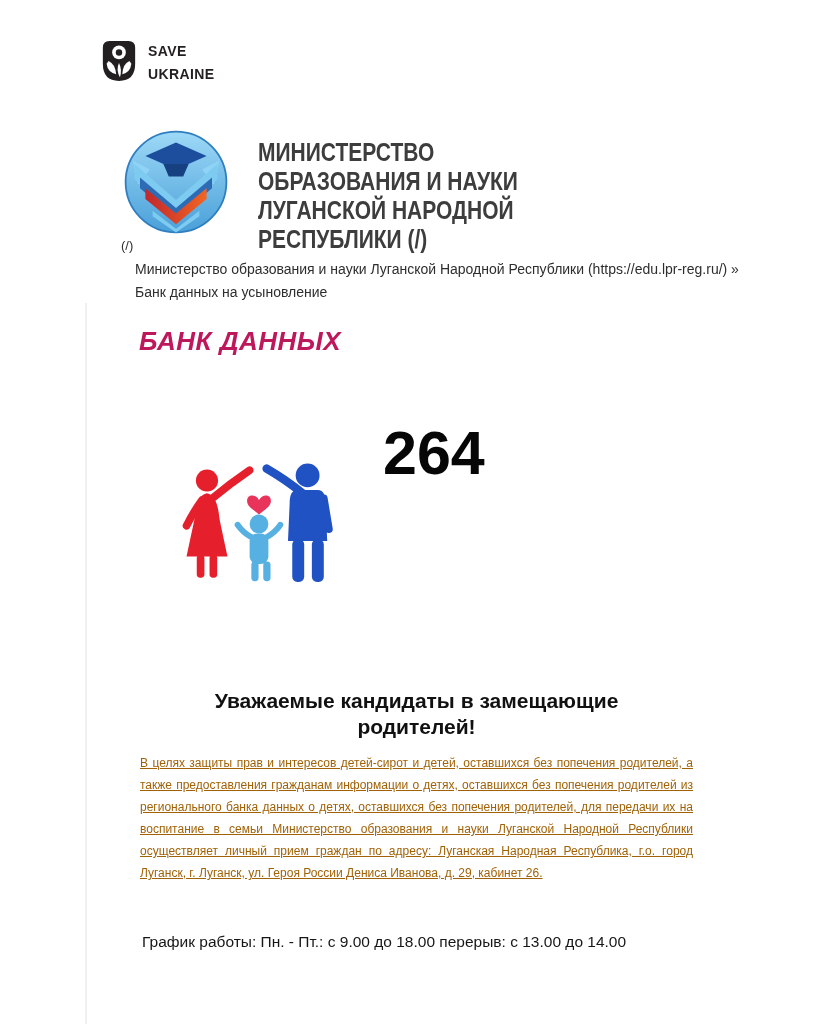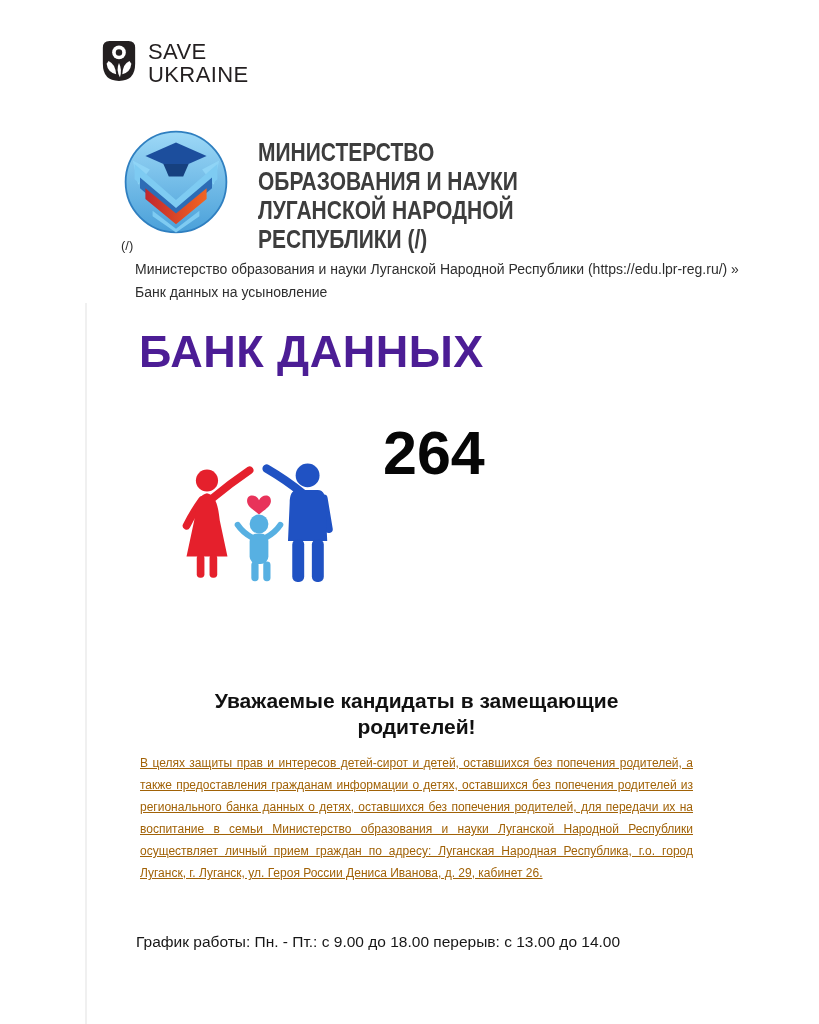--- a/index.html
+++ b/index.html
@@ -10,21 +10,21 @@
     font-family:"Liberation Sans", sans-serif;
     color:#1c1c1c;
     overflow:hidden;
   }
   .abs{position:absolute;}
 
   
   .su-logo{left:100px;top:38px;display:flex;align-items:flex-start;gap:10px;}
   .su-text{
     white-space:pre-line;
-    font-weight:normal;font-size:22px;line-height:23px;
+    font-weight:bold;font-size:14px;line-height:23px;
     letter-spacing:.4px;color:#231f20;padding-top:2px;
   }
 
   
   .min-logo{left:120px;top:128px;width:112px;height:108px;}
   .min-title{
     left:258px;top:138px;width:470px;
     white-space:pre-line;
     font-weight:700;font-size:25px;line-height:29px;
     color:#3d3d3d;
@@ -34,21 +34,21 @@
 
   .breadcrumb{
     left:111px;top:258px;width:612px;
     font-size:14px;line-height:23px;color:#2e2e2e;margin-left:24px;
   }
 
   .left-rule{left:85px;top:303px;width:2px;height:721px;background:#f0f0f0;}
 
   .bank-title{
     left:139px;top:326px;
-    font-size:45px;font-weight:800;letter-spacing:.5px;color:#4c1d95;
+    font-size:26px;font-weight:800;letter-spacing:.5px;color:#be185d;font-style:italic;
   }
 
   .family-icon{left:178px;top:448px;width:162px;height:152px;}
 
   .count{
     left:383px;top:418px;
     font-size:61px;font-weight:800;color:#060606;letter-spacing:0;
   }
   .count-caption{
     left:384px;top:502px;width:310px;
@@ -63,21 +63,21 @@
     color:#111;
   }
   .appeal-heading span{display:inline-block;max-width:492px;}
 
   .appeal-body{
     left:140px;top:752px;width:553px;
     font-size:12px;line-height:22px;
     text-align:justify;color:#a16207;text-decoration:underline;
   }
   .schedule{
-    left:136px;top:933px;width:553px;
+    left:142px;top:933px;width:553px;
     font-size:15.5px;color:#171717;
   }
 </style>
 </head>
 <body>
 
 <div class="page">
 
   <div class="abs su-logo">
     <span>

